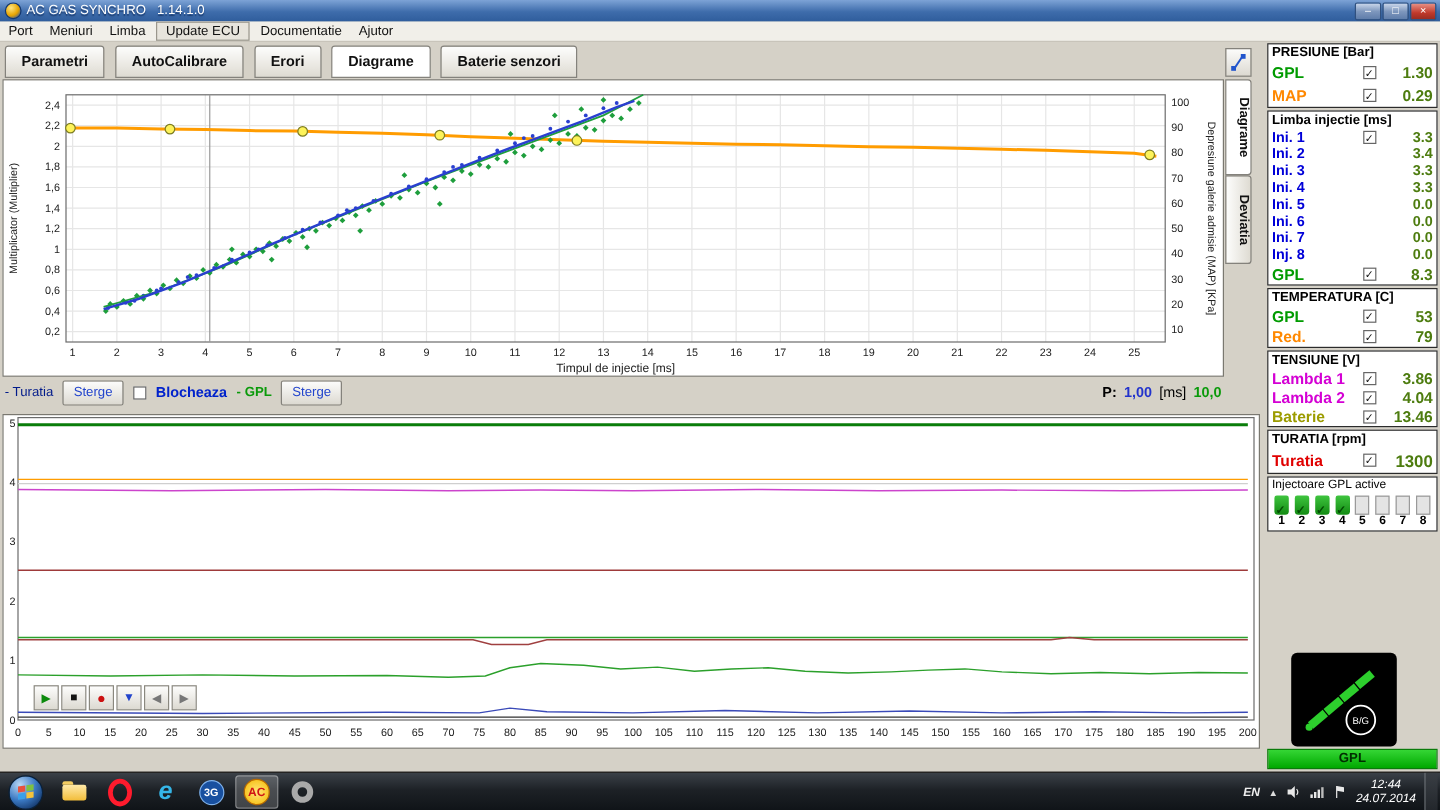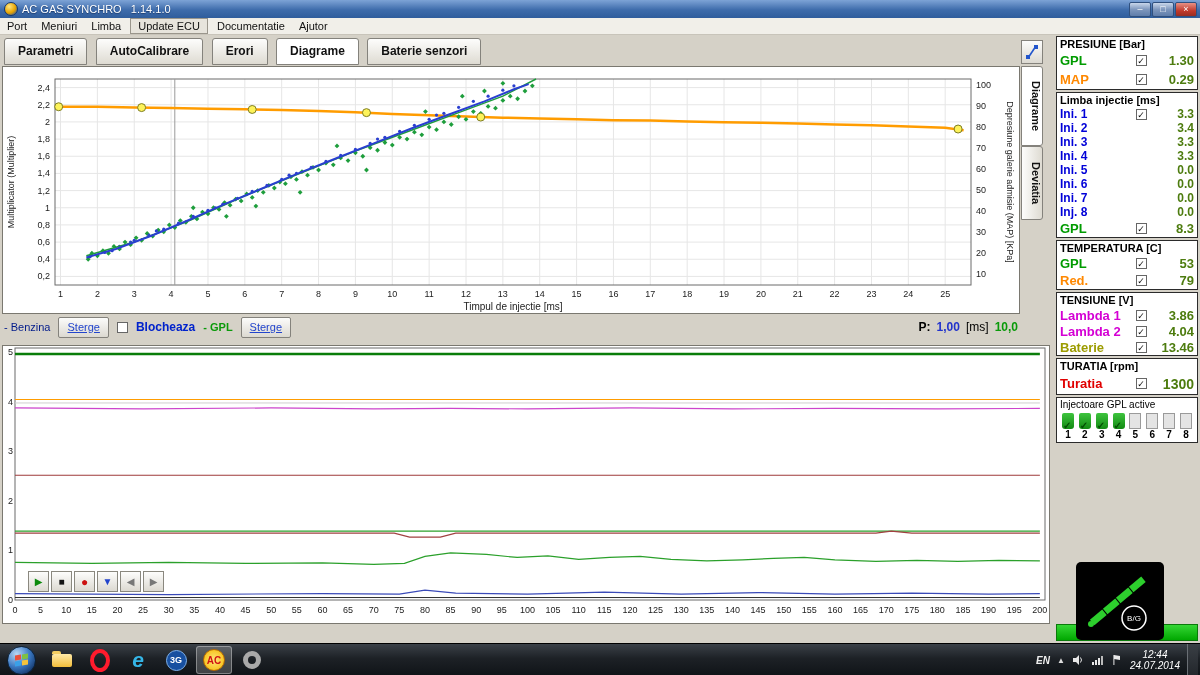--- a/index.html
+++ b/index.html
@@ -20,21 +20,21 @@
   .tab{display:inline-block;margin:3px 0 0 4px;padding:5px 13px 6px;border:1px solid #84827c;border-radius:3px 3px 0 0;background:linear-gradient(#fdfdfc,#dedbd2);font-weight:bold;font-size:12px;color:#111;}
   .tab.active{background:#fff;}
   
   #topChart{position:absolute;left:2px;top:66px;width:1016px;height:246px;background:#fff;border:1px solid #7a7870;}
   #bottomChart{position:absolute;left:2px;top:345px;width:1046px;height:277px;background:#fff;border:1px solid #7a7870;}
   
   .legendrow{position:absolute;left:4px;top:313px;width:1044px;height:28px;display:flex;align-items:center;gap:8px;font-size:11px;}
   .lg-benzina{color:#001a8a;}
   .lg-gpl{color:#0a9a0a;font-weight:bold;}
   .btn{height:19px;padding:0 8px;border:1px solid #84827c;border-radius:2px;background:linear-gradient(#fcfcfb,#dcd9d1);display:flex;align-items:center;}
-  .btn .sterge{color:#2244cc;text-decoration:underline;font-size:11px;}
+  .btn .sterge{color:#2244cc;font-size:11px;}
   .cb{width:11px;height:11px;border:1px solid #666;background:#fff;font-size:9px;line-height:11px;text-align:center;color:#111;box-sizing:border-box;}
   .lg-bloc{color:#0022cc;font-weight:bold;font-size:12px;}
   .pblock{margin-left:auto;padding-right:30px;display:flex;gap:6px;align-items:center;font-size:12px;font-weight:bold;}
   .p-val1{color:#2233cc;} .p-val2{color:#0a9a0a;} .p-unit{font-weight:normal;}
   
   .connbtn{position:absolute;left:1021px;top:40px;width:20px;height:22px;border:1px solid #84827c;background:linear-gradient(#fcfcfb,#dcd9d1);display:flex;align-items:center;justify-content:center;}
   .vtab{position:absolute;left:1021px;width:20px;border:1px solid #84827c;background:linear-gradient(90deg,#fdfdfc,#dedbd2);writing-mode:vertical-rl;text-align:center;font-size:11px;font-weight:bold;color:#111;border-radius:0 3px 3px 0;}
   .vtab.active{background:#fff;}
   .vtab1{top:66px;height:78px;}
   .vtab2{top:146px;height:72px;}
@@ -65,21 +65,21 @@
   .c-green{color:#009b00;} .c-orange{color:#ff8800;} .c-blue{color:#0000d8;}
   .c-magenta{color:#d400d4;} .c-olive{color:#9c9c00;} .c-red{color:#e00000;}
   .sect.injectors h4{font-weight:normal;font-size:10px;}
   .injicons{display:flex;justify-content:space-between;padding:2px 5px 0;}
   .injic{width:12px;height:16px;position:relative;}
   .injic.on{background:linear-gradient(#3ec43e,#128a12);border-radius:2px 2px 3px 3px;}
   .injic.off{background:#e4e4e4;border:1px solid #9a9a9a;box-sizing:border-box;}
   .injic .chk{position:absolute;left:1px;bottom:-2px;font-size:10px;color:#034d03;font-weight:bold;}
   .injnums{display:flex;justify-content:space-between;padding:0 5px 2px;font-size:10px;font-weight:bold;}
   .injnums span{width:12px;text-align:center;}
-  .gauge{position:absolute;left:1076px;top:562px;width:88px;height:78px;background:#000;border-radius:5px;}
+  .gauge{position:absolute;left:1076px;top:544px;width:88px;height:78px;background:#000;border-radius:5px;}
   
   .taskbar{position:absolute;left:0;top:643px;width:1200px;height:32px;background:linear-gradient(#3b4148,#1d2126 45%,#0f1317);border-top:1px solid #000;display:flex;align-items:center;}
   .orb{position:relative;width:29px;height:29px;border-radius:50%;margin:0 7px;background:radial-gradient(circle at 32% 26%,#b9d8f5,#3a78c2 48%,#123364 85%);border:1px solid #0a2038;box-sizing:border-box;}
   .fq{position:absolute;width:6px;height:5px;transform:skewY(-8deg);}
   .fq1{left:7px;top:8px;background:#e8513d;} .fq2{left:14px;top:7px;background:#7ec141;}
   .fq3{left:7px;top:14px;background:#3aa0e8;} .fq4{left:14px;top:13px;background:#f5c33b;}
   .slot{width:36px;height:28px;margin:0 1px;border-radius:3px;display:flex;align-items:center;justify-content:center;}
   .slot.active{background:rgba(255,255,255,0.20);border:1px solid rgba(255,255,255,0.35);box-sizing:border-box;}
   .folder{width:20px;height:13px;background:linear-gradient(#ffe9a8,#f2bd3a);border-radius:2px;position:relative;}
   .folder:before{content:"";position:absolute;left:0;top:-3px;width:9px;height:3px;background:#f4cd62;border-radius:2px 2px 0 0;}
@@ -340,21 +340,21 @@
       <text x="973" y="84.36734693877551" text-anchor="start" font-size="9" fill="#222" font-family="Liberation Sans, sans-serif">70</text>
       <text x="973" y="63.34693877551021" text-anchor="start" font-size="9" fill="#222" font-family="Liberation Sans, sans-serif">80</text>
       <text x="973" y="42.32653061224491" text-anchor="start" font-size="9" fill="#222" font-family="Liberation Sans, sans-serif">90</text>
       <text x="973" y="21.306122448979607" text-anchor="start" font-size="9" fill="#222" font-family="Liberation Sans, sans-serif">100</text>
       <text x="510" y="243" text-anchor="middle" font-size="10" fill="#222" font-family="Liberation Sans, sans-serif">Timpul de injectie [ms]</text>
       <text x="11" y="115" text-anchor="middle" font-size="9" fill="#222" transform="rotate(-90 11 115)" font-family="Liberation Sans, sans-serif">Multiplicator (Multiplier)</text>
       <text x="1004" y="115" text-anchor="middle" font-size="9" fill="#222" transform="rotate(90 1004 115)" font-family="Liberation Sans, sans-serif">Depresiune galerie admisie (MAP) [KPa]</text>
     </svg>
 
   <div class="legendrow">
-    <span class="lg-benzina">- Benzina</span>
+    <span class="lg-benzina">- Turatia</span>
     <div class="btn">
         <span class="sterge">Sterge</span>
       </div>
     <div class="cb"></div>
     <span class="lg-bloc">Blocheaza</span>
     <span class="lg-gpl">- GPL</span>
     <div class="btn">
         <span class="sterge">Sterge</span>
       </div>
     <div class="pblock">

